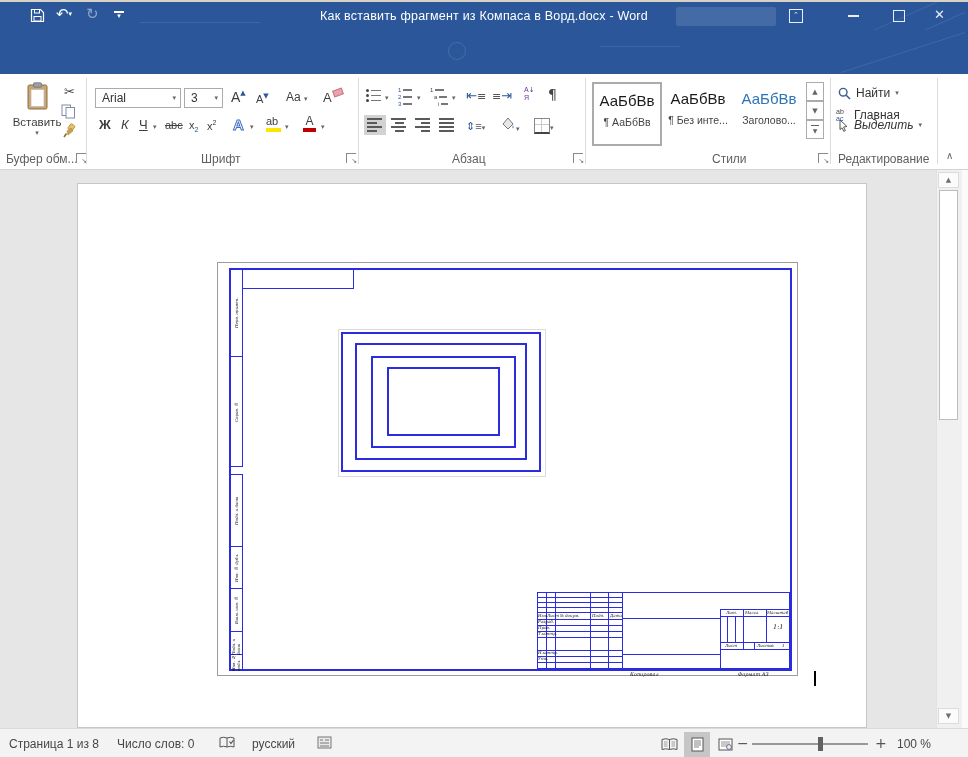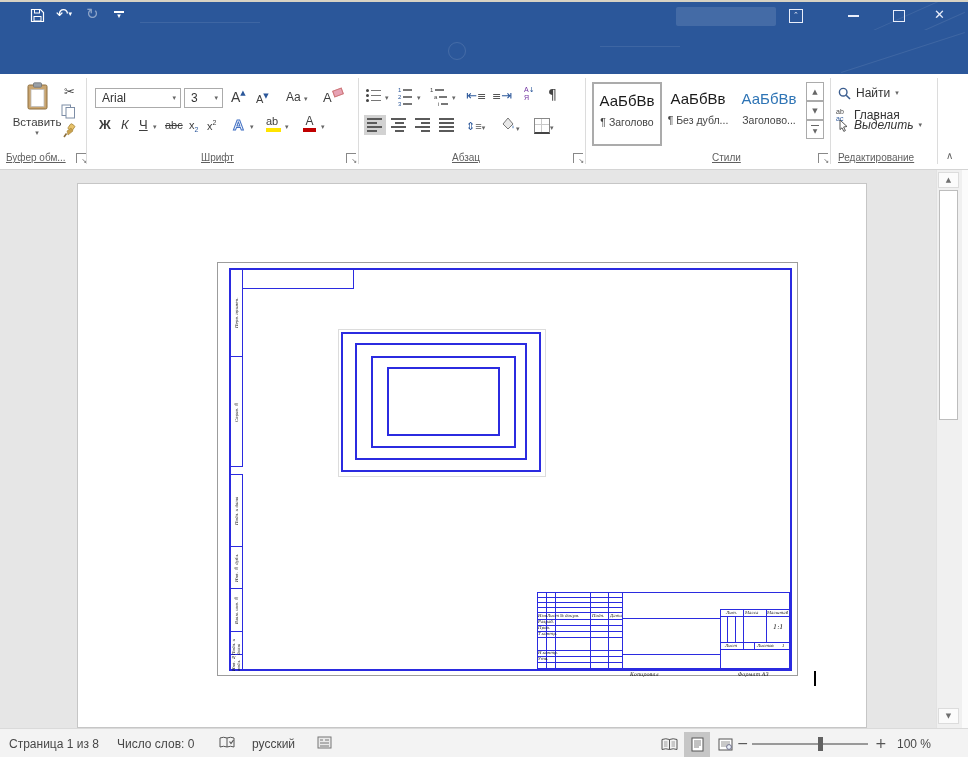--- a/index.html
+++ b/index.html
@@ -23,21 +23,21 @@
   
   .tab{position:absolute;top:44px;height:28px;color:#fff;font-size:12.5px;
        display:flex;align-items:center;justify-content:center;white-space:nowrap;}
   .tab.active{background:#fff;color:#2b579a;}
   .tab.dim{color:#bfd0ea;}
 
   
   .ribbon{position:absolute;left:0;top:72px;width:968px;height:95px;background:#fff;
           border-bottom:1px solid #d4d4d4;box-sizing:content-box;}
   .rsep{position:absolute;top:4px;width:1px;height:86px;background:#dcdcdc;}
-  .grouplabel{position:absolute;top:78px;font-size:10px;color:#5f5f5f;white-space:nowrap;text-decoration:underline;}
+  .grouplabel{position:absolute;top:78px;font-size:12px;color:#5f5f5f;white-space:nowrap;}
   .launcher{position:absolute;top:79px;width:9px;height:9px;border-top:1px solid #888;
             border-left:1px solid #888;}
   .launcher span{position:absolute;right:-1px;bottom:-2px;font-size:7px;color:#666;line-height:7px;}
   .combo{position:absolute;height:20px;border:1px solid #ababab;background:#fff;
          font-size:12px;color:#333;display:flex;align-items:center;padding-left:6px;box-sizing:border-box;}
   .combo .car{margin-left:auto;margin-right:4px;font-size:7px;color:#666;}
   .rlab{position:absolute;font-size:12px;color:#3e3e3e;white-space:nowrap;}
   .car7{font-size:7px;color:#666;}
   .bars{position:absolute;width:17px;height:14px;}
   .bars i{display:block;height:2px;background:#5a5a5a;margin-bottom:2px;}
@@ -101,20 +101,21 @@
         <rect x="4.5" y="1.5" width="5" height="3.5" fill="none" stroke="#fff" stroke-width="1"></rect>
       </svg>
     </div>
     <div class="qatbtn g" style="left:56px;top:5px;font-size:15px;">↶<span style="font-size:7px;vertical-align:3px;">▾</span></div>
     <div class="qatbtn g" style="left:86px;top:5px;font-size:15px;opacity:.45;">↻</div>
     <div class="qatbtn" style="left:114px;top:9px;">
       <div style="width:10px;height:2px;background:#fff;"></div>
       <div class="g" style="font-size:7px;line-height:7px;text-align:center;">▾</div>
     </div>
 
+    <div class="titletext">Как вставить фрагмент из Компаса в Ворд.docx - Word</div>
 
     <div class="winbtn" style="left:789px;top:7px;">
       <div style="width:12px;height:12px;border:1px solid #e9eefb;display:flex;align-items:flex-start;justify-content:center;font-size:7px;line-height:9px;">⌃</div>
     </div>
     <div class="winbtn" style="left:848px;top:13px;">
       <div style="width:11px;height:1.5px;background:#e9eefb;"></div>
     </div>
     <div class="winbtn" style="left:893px;top:8px;">
       <div style="width:10px;height:10px;border:1px solid #e9eefb;"></div>
     </div>
@@ -357,25 +358,25 @@
       </div><span class="g car7">▾</span>
     </div>
     <div class="grouplabel" style="left:452px;">Абзац</div>
     <div class="launcher" style="left:573px;">
         <span class="g">↘</span>
       </div>
     <div class="rsep" style="left:585px;"></div>
 
     <div class="styleCard sel" style="left:592px;width:66px;">
       <div class="sample">АаБбВв</div>
-      <div class="sname">¶ Заголово</div>
+      <div class="sname">¶ АаБбВв</div>
     </div>
     <div class="styleCard" style="left:664px;width:68px;">
       <div class="sample">АаБбВв</div>
-      <div class="sname">¶ Без дубл...</div>
+      <div class="sname">¶ Без инте...</div>
     </div>
     <div class="styleCard" style="left:736px;width:66px;">
       <div class="sample" style="color:#2e74b5;">АаБбВв</div>
       <div class="sname">Заголово...</div>
     </div>
     <div class="galbtn g" style="top:8px;">▲</div>
     <div class="galbtn g" style="top:27px;">▼</div>
     <div class="galbtn" style="top:46px;flex-direction:column;">
       <div style="width:8px;height:1px;background:#666;margin-bottom:1px;"></div>
         <span class="g" style="font-size:6px;color:#666;">▼</span>

